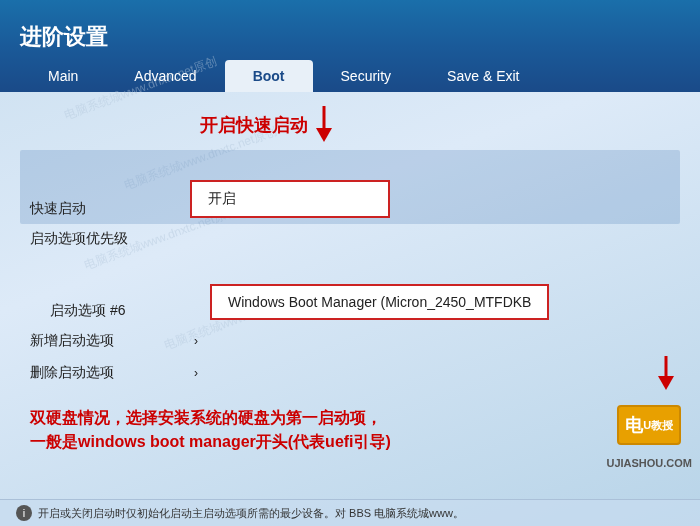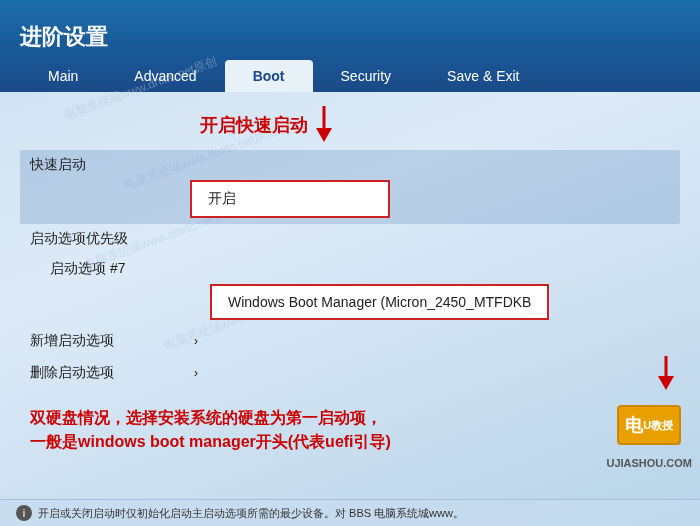--- a/index.html
+++ b/index.html
@@ -71,21 +71,21 @@
       margin-top: 2px;
     }
 
     
     .menu-section {
       margin-bottom: 4px;
     }
 
     .menu-row {
       display: flex;
-      align-items: flex-start;
+      align-items: flex-end;
       padding: 6px 10px;
       font-size: 14px;
       color: #222;
     }
 
     .menu-row.highlighted {
       background: rgba(26, 90, 160, 0.18);
       border-radius: 2px;
     }
 
@@ -247,21 +247,21 @@
         <span class="menu-row-value">
           <span class="value-box">开启</span>
         </span>
       </div>
 
       <div class="menu-row-plain">
         <span class="menu-row-label">启动选项优先级</span>
       </div>
 
       <div class="menu-row" style="padding-left:30px;">
-        <span class="menu-row-label">启动选项 #7</span>
+        <span class="menu-row-label">启动选项 #6</span>
         <span class="menu-row-value">
           <span class="value-box">Windows Boot Manager (Micron_2450_MTFDKB</span>
         </span>
       </div>
 
       <div class="menu-row-plain">
         <span class="menu-row-label">新增启动选项</span>
         <span class="chevron">›</span>
       </div>
 

